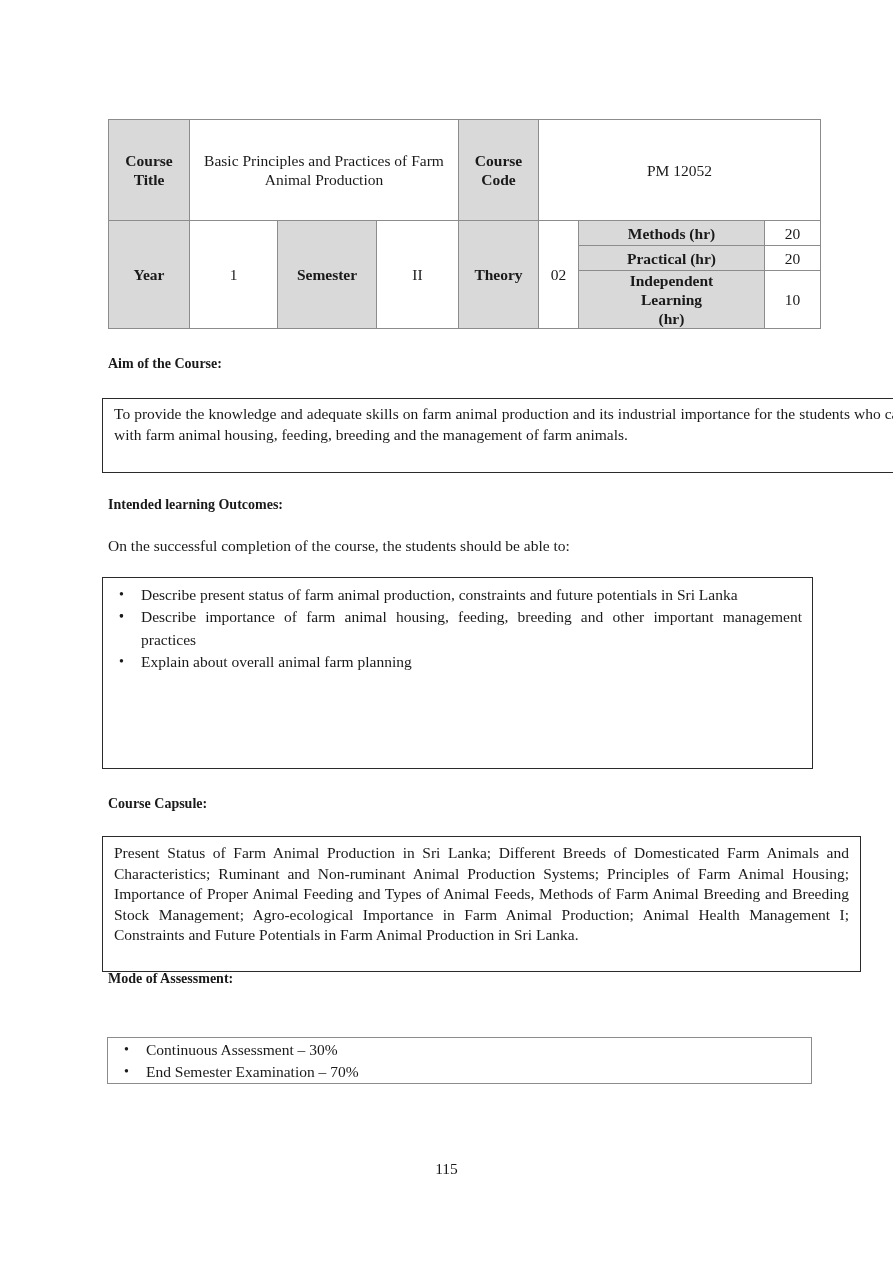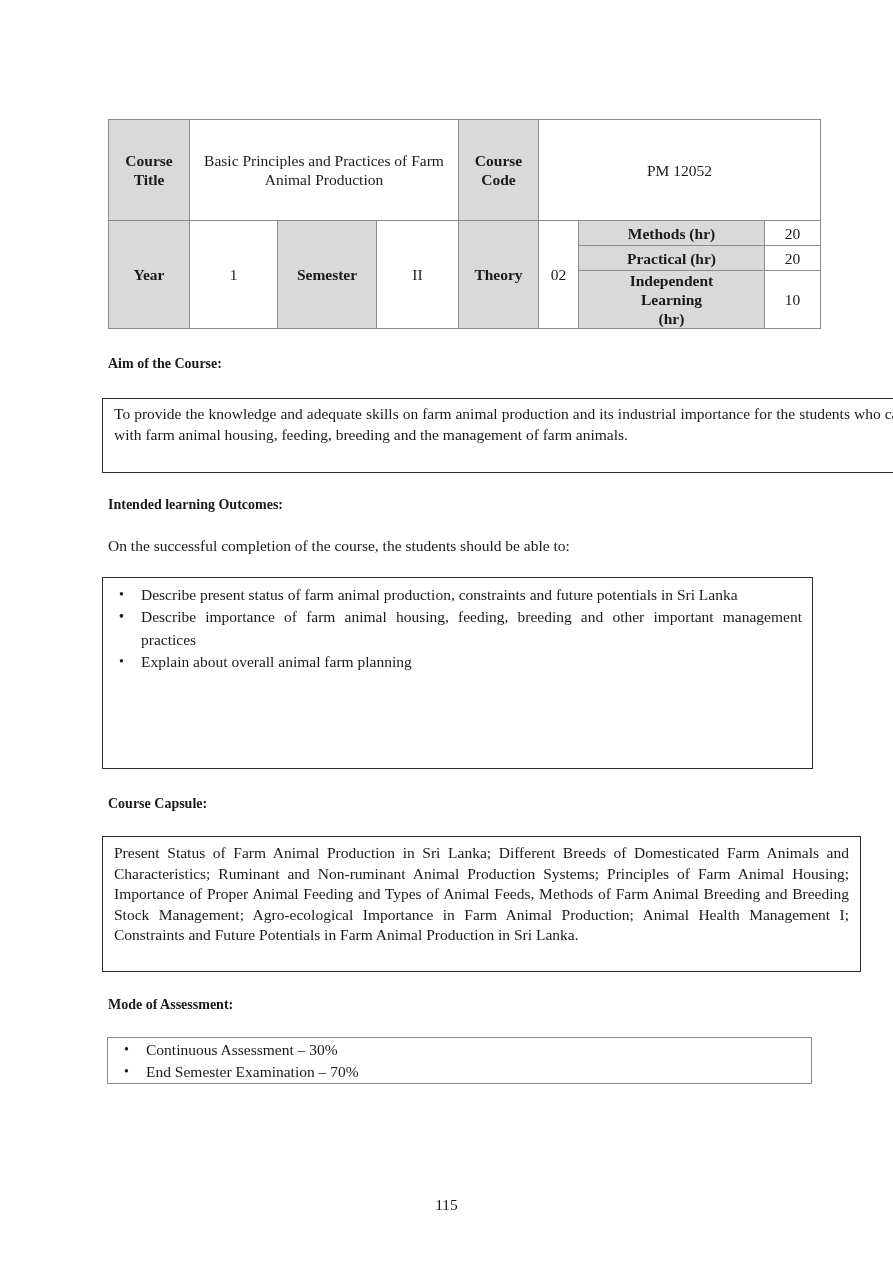--- a/index.html
+++ b/index.html
@@ -45,21 +45,21 @@
   }
   ul.bullets li .dot {
     position: absolute; left: 16px; top: 0; font-size: 14px;
   }
   .outcomes { padding-top: 6px; padding-bottom: 3px; }
   .assess li { padding-left: 54px; line-height: 22px; text-align: left; }
   .assess li .dot { left: 26px; }
   .assess { padding-top: 1px; }
 
   .intro { position: absolute; left: 108px; top: 537px; font-size: 15.5px; }
-  .page-number { position: absolute; left: 0; width: 893px; top: 1196px; text-align: center; font-size: 15.5px; font-family: Liberation Serif, serif; }
+  .page-number { position: absolute; left: 0; width: 893px; top: 1160px; text-align: center; font-size: 15.5px; font-family: Liberation Serif, serif; }
 </style>
 </head>
 <body>
 
 <table class="course">
   <colgroup>
     <col style="width:81px">
       <col style="width:88px">
       <col style="width:99px">
       <col style="width:82px">
@@ -110,21 +110,21 @@
     <li><span class="dot">•</span><span>Describe importance of farm animal housing, feeding, breeding and other important management practices</span></li>
     <li><span class="dot">•</span><span>Explain about overall animal farm planning</span></li>
   </ul>
 </div>
 
 <div class="heading" style="top:796px">Course Capsule:</div>
 <div class="box" style="left:102px; top:836px; width:759px; height:136px;">
   <div class="para" style="padding-top:6px">Present Status of Farm Animal Production in Sri Lanka; Different Breeds of Domesticated Farm Animals and Characteristics; Ruminant and Non-ruminant Animal Production Systems; Principles of Farm Animal Housing; Importance of Proper Animal Feeding and Types of Animal Feeds, Methods of Farm Animal Breeding and Breeding Stock Management; Agro-ecological Importance in Farm Animal Production; Animal Health Management I; Constraints and Future Potentials in Farm Animal Production in Sri Lanka.</div>
 </div>
 
-<div class="heading" style="top:997px">Mode of Assessment:</div>
+<div class="heading" style="top:971px">Mode of Assessment:</div>
 <div class="box thin assess" style="left:107px; top:1037px; width:705px; height:47px;">
   <ul class="bullets">
     <li><span class="dot">•</span><span>Continuous Assessment – 30%</span></li>
     <li><span class="dot">•</span><span>End Semester Examination – 70%</span></li>
   </ul>
 </div>
 
 <div class="page-number">115</div>
 
 </body></html>

